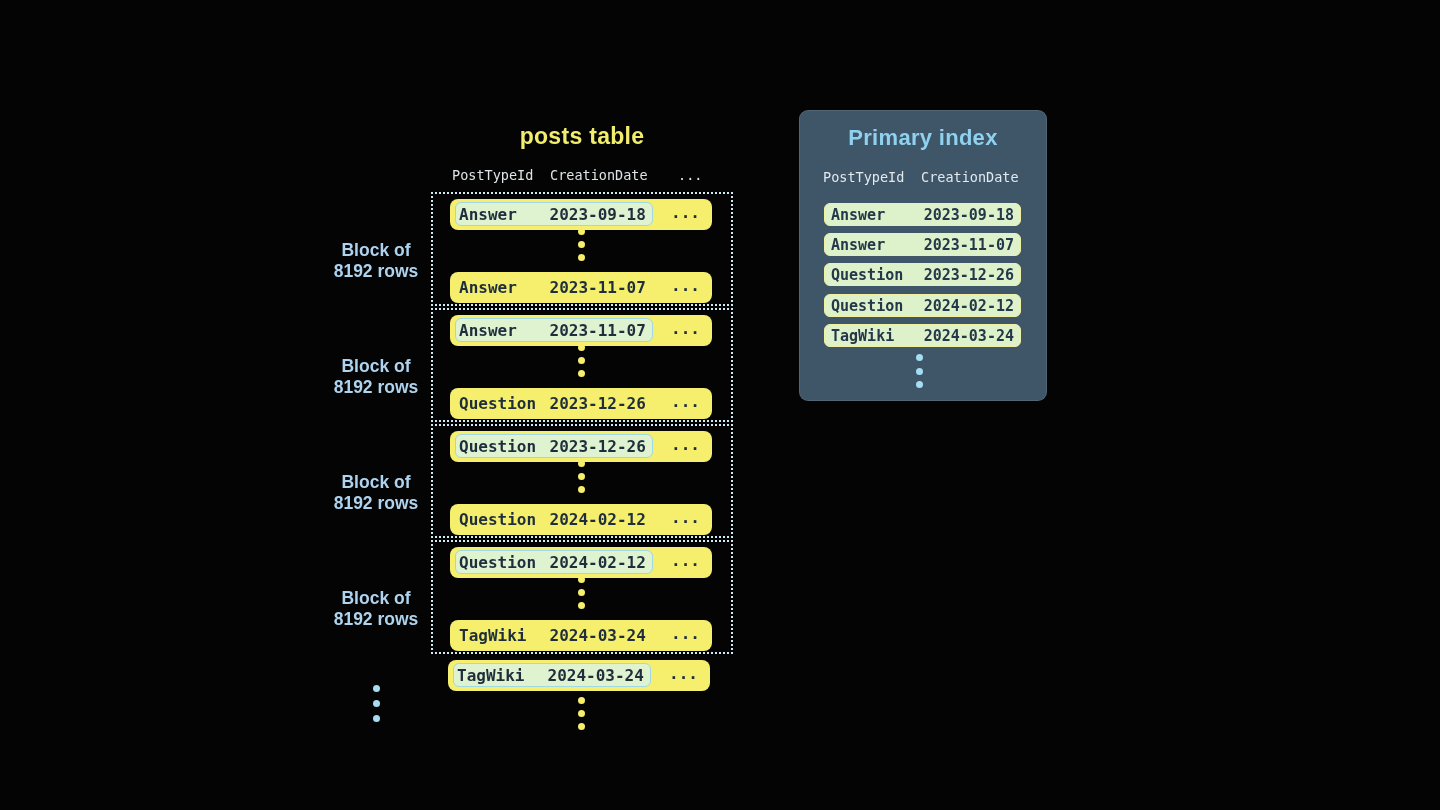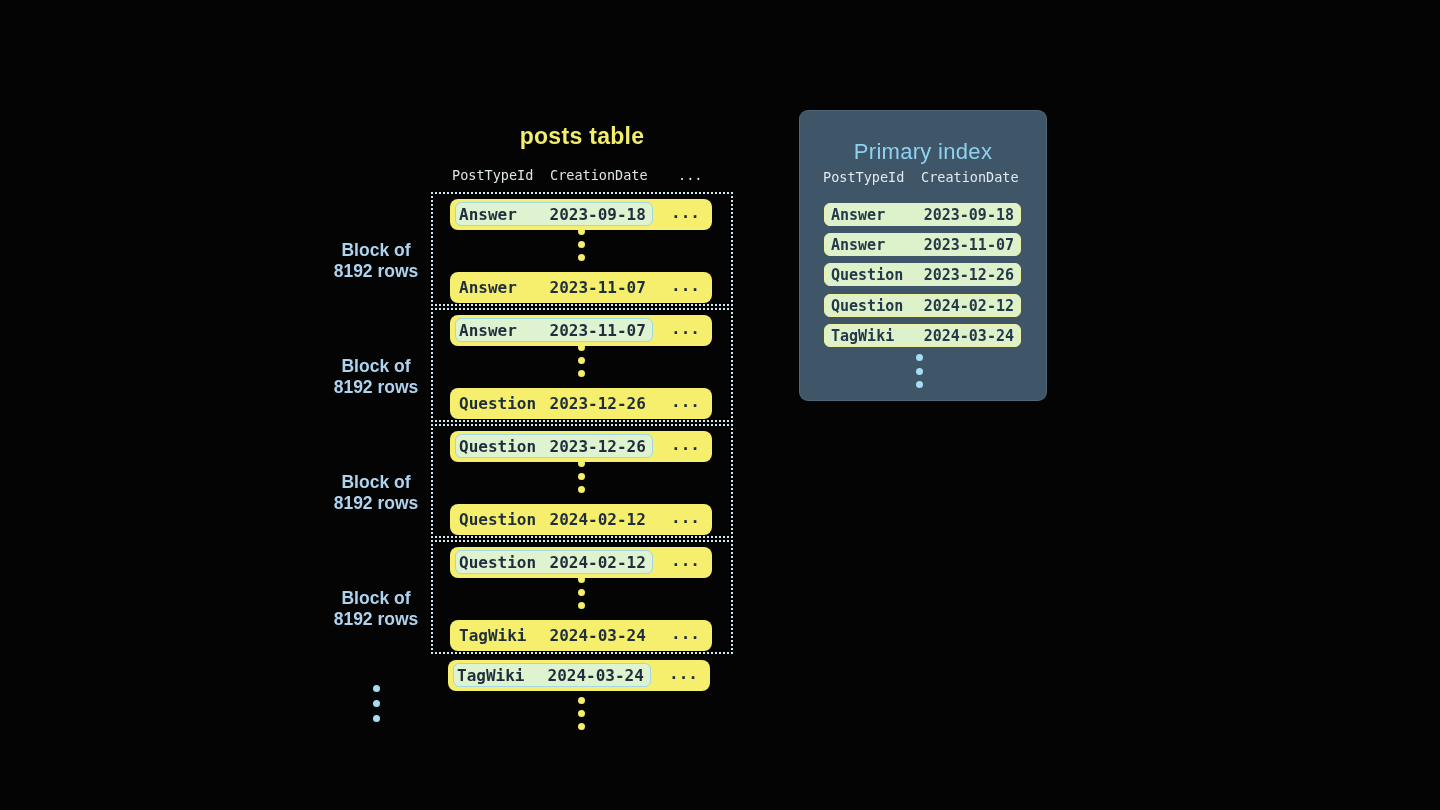--- a/index.html
+++ b/index.html
@@ -68,23 +68,23 @@
   }
 
   
   .panel{
     position:absolute;left:799px;top:110px;width:248px;height:291px;
     background:#3f5568;border-radius:9px;
     border:1px solid rgba(255,255,255,0.10);
     box-sizing:border-box;
   }
   .panel-title{
-    position:absolute;left:0;top:28px;width:100%;
+    position:absolute;left:0;top:14px;width:100%;
     text-align:center;
-    font-size:22px;font-weight:400;color:#8ed2f0;
+    font-size:22px;font-weight:700;color:#8ed2f0;
     letter-spacing:.3px;
   }
   .panel-col-head{
     position:absolute;top:58px;
     font-family:"DejaVu Sans Mono", monospace;
     font-size:13.5px;color:#e2eaee;
     white-space:pre;
   }
   .pill{
     position:absolute;left:24px;width:197px;height:23px;

